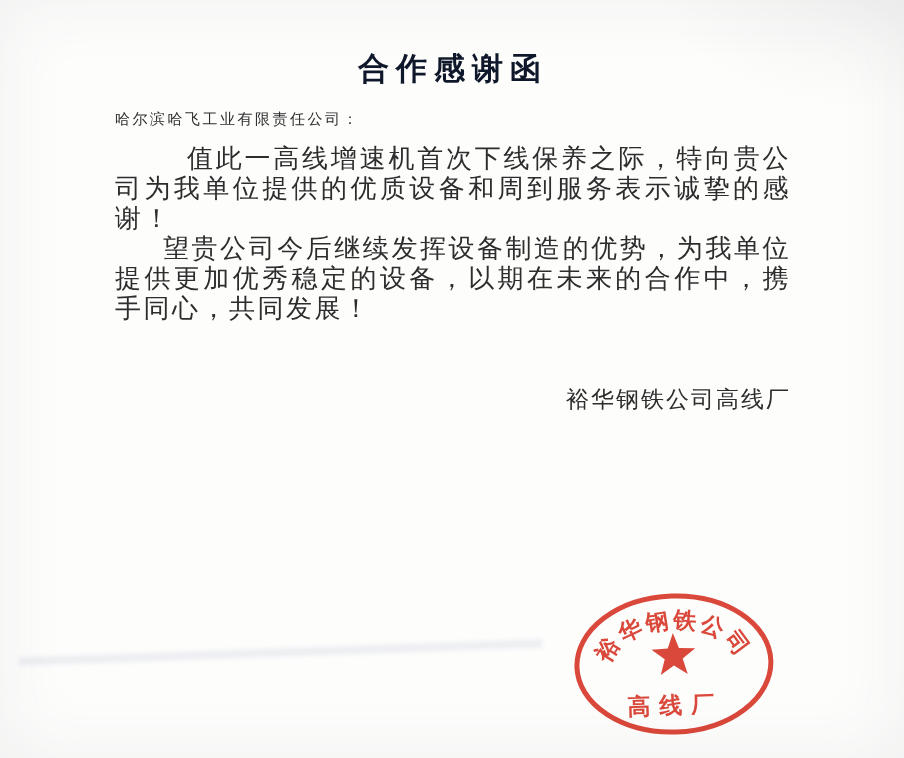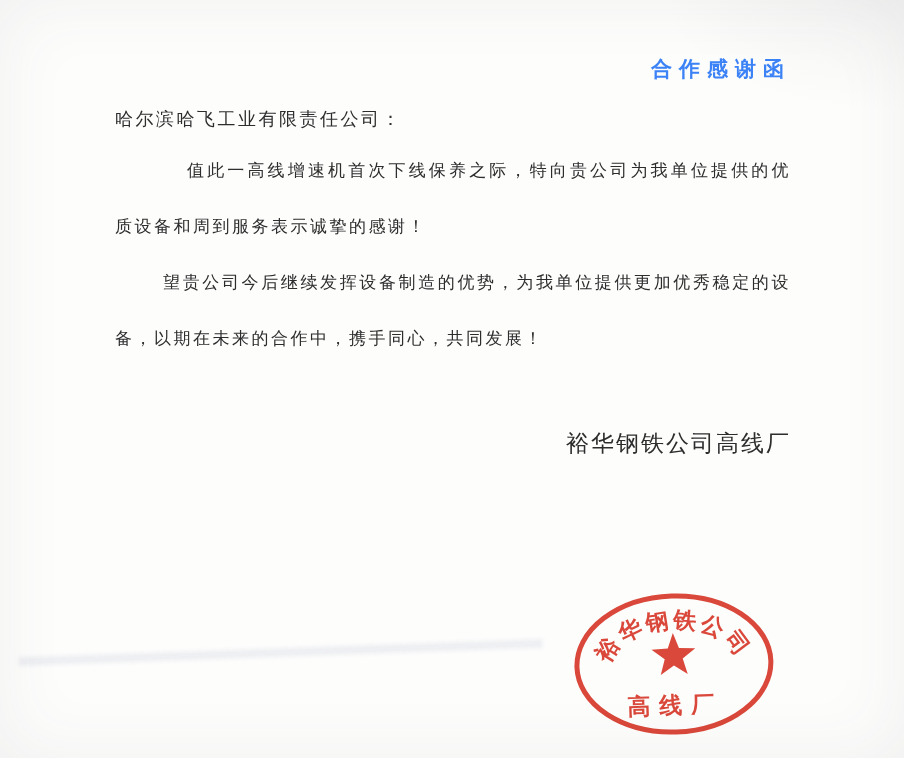--- a/index.html
+++ b/index.html
@@ -12,41 +12,40 @@
     font-family: "Liberation Serif", serif;
     color: #2d2d2d;
     box-shadow: inset 0 0 70px rgba(70,70,80,0.07);
   }
   .letter-body {
     position: absolute;
     left: 115px; top: 0;
     width: 676px;
   }
   .title {
-    font-size: 21px;
+    font-size: 31px;
     font-weight: bold;
     letter-spacing: 7px;
-    text-align: right;
+    text-align: center;
     line-height: 38px;
     margin: 50px 0 0 0;
-    color: #3b82f6;
+    color: #0f172a;
   }
   .salutation {
     margin-top: 8px;
-    font-size: 18px;
+    font-size: 15px;
     line-height: 47.8px;
     letter-spacing: 2.5px;
   }
   .para {
-    font-size: 17px;
-    line-height: 56px;
+    font-size: 26px;
+    line-height: 30px;
     letter-spacing: 2.5px;
     text-align: justify;
     text-justify: inter-character;
-    font-family: Liberation Mono, monospace;
   }
   .para.first-para { text-indent: 72px; }
   .para.normal-indent { text-indent: 48px; }
   .signature {
     margin-top: 52px;
     font-size: 23px;
     line-height: 47.8px;
     letter-spacing: 2px;
     text-align: right;
   }

